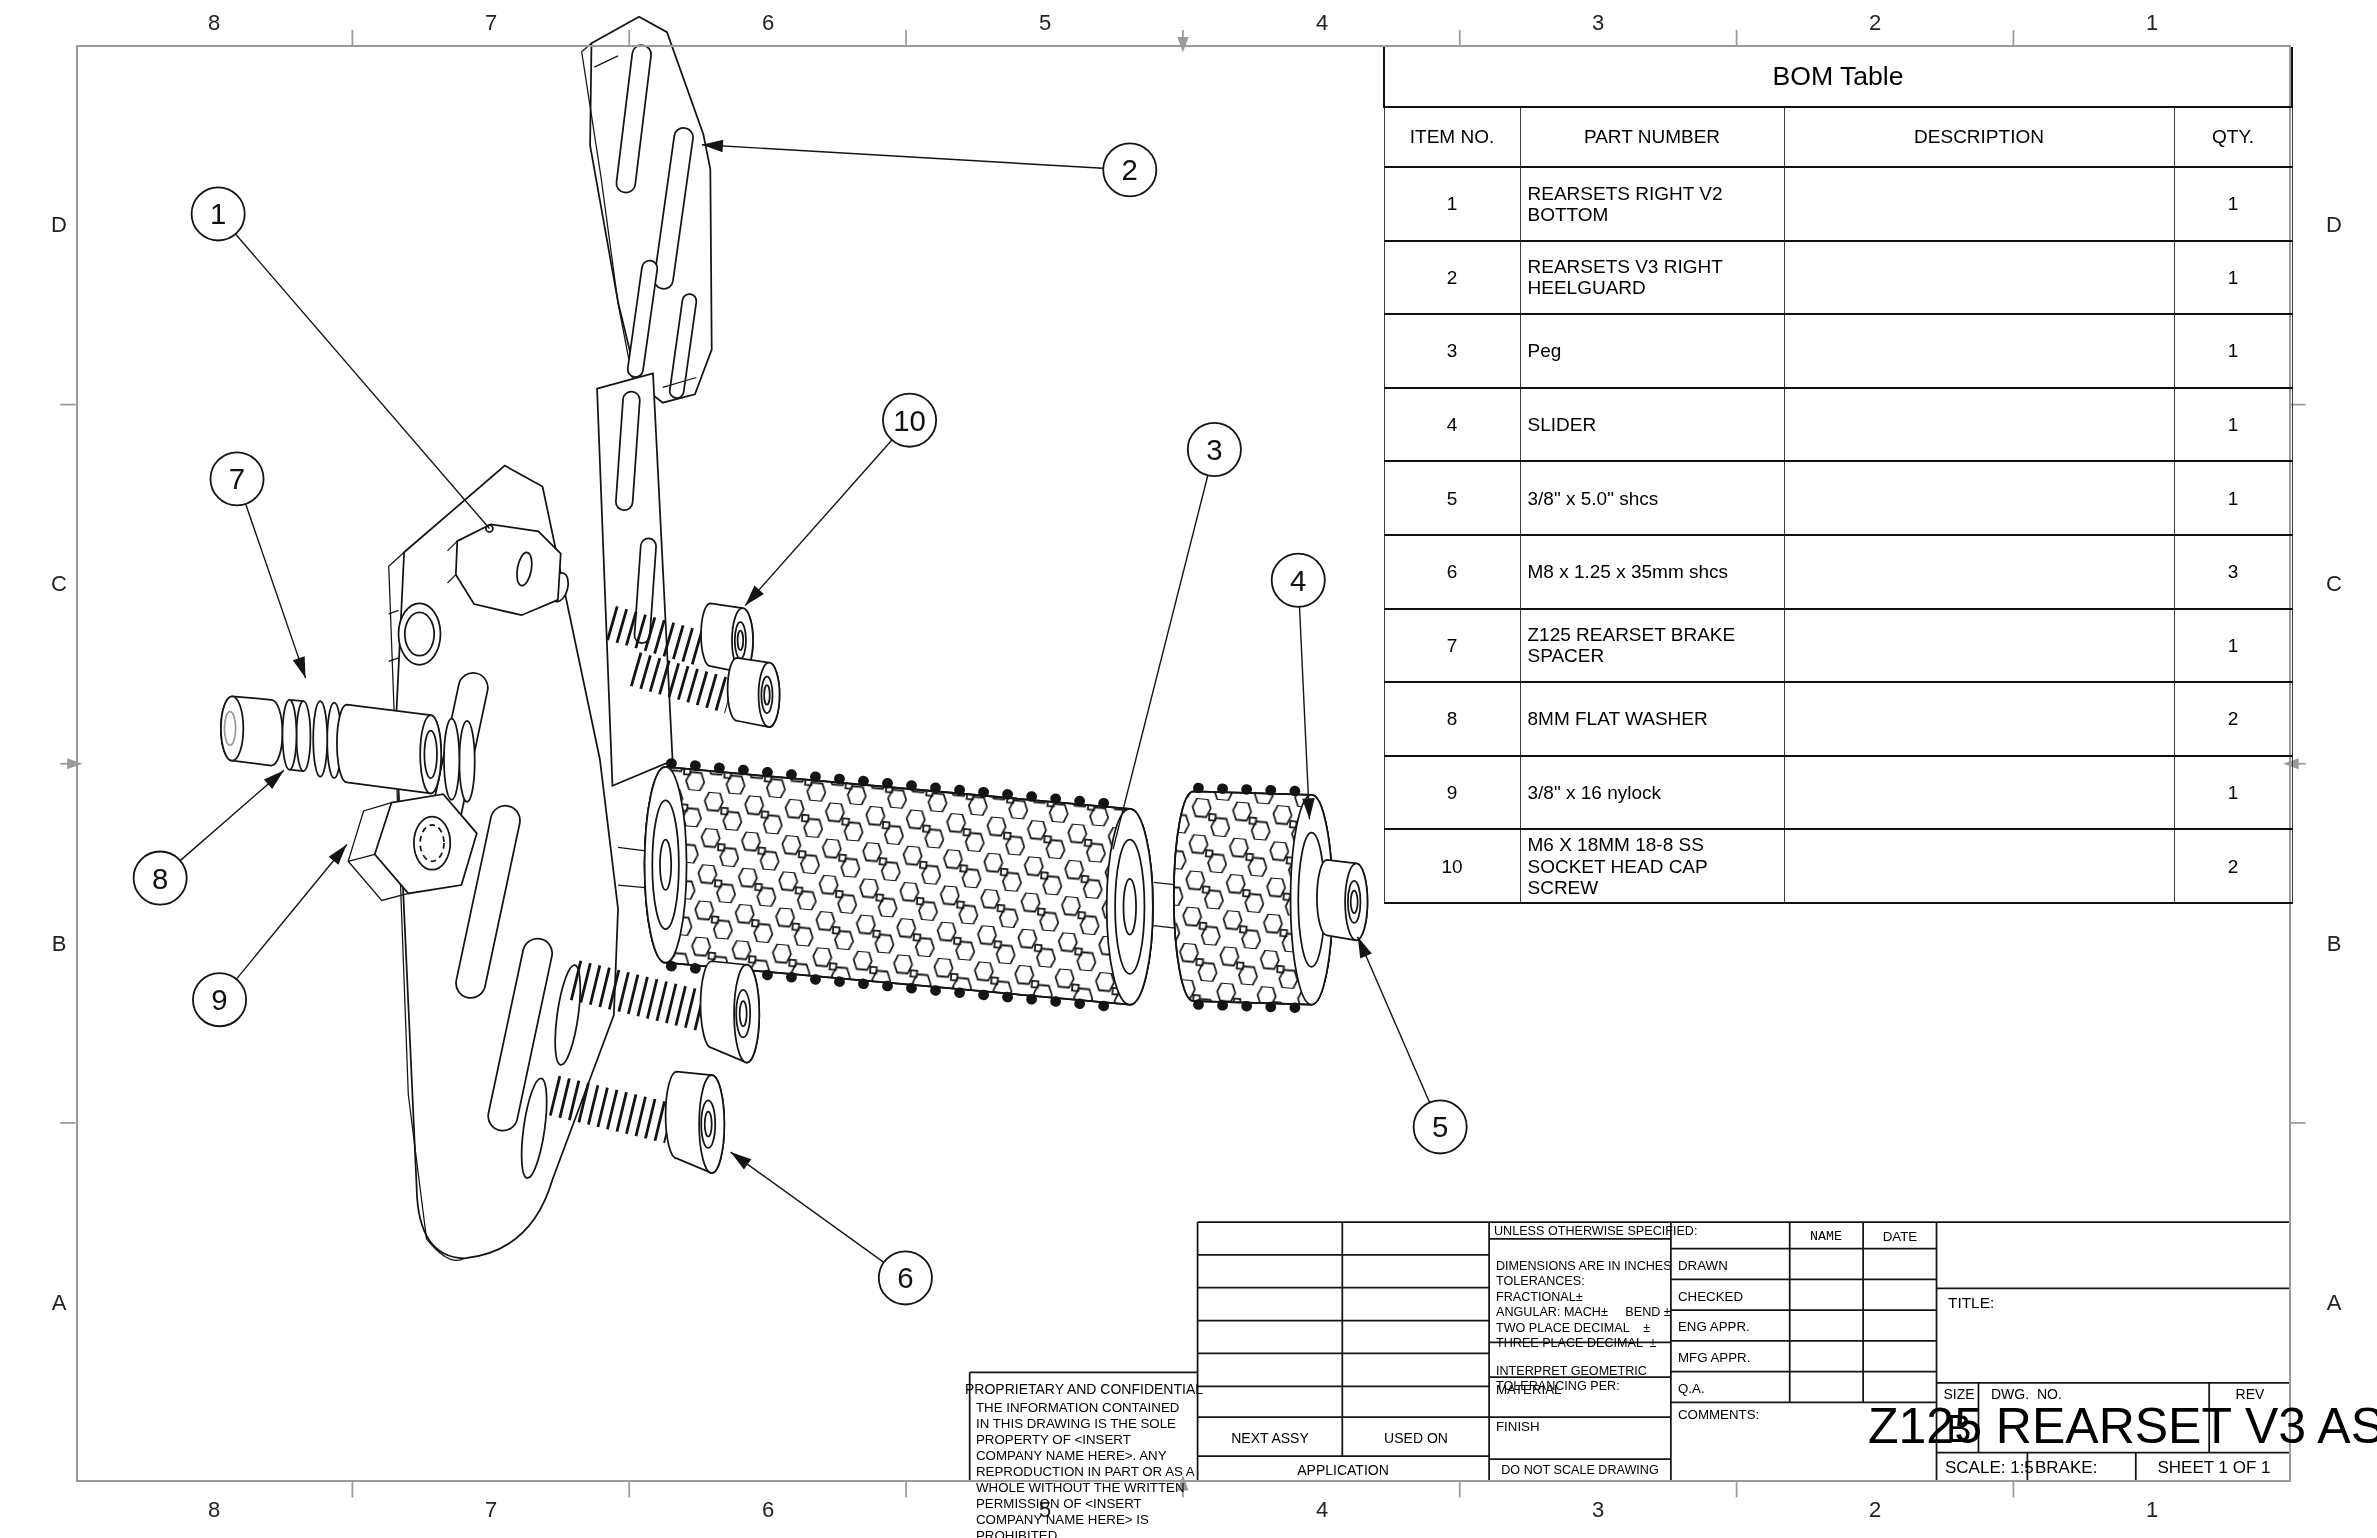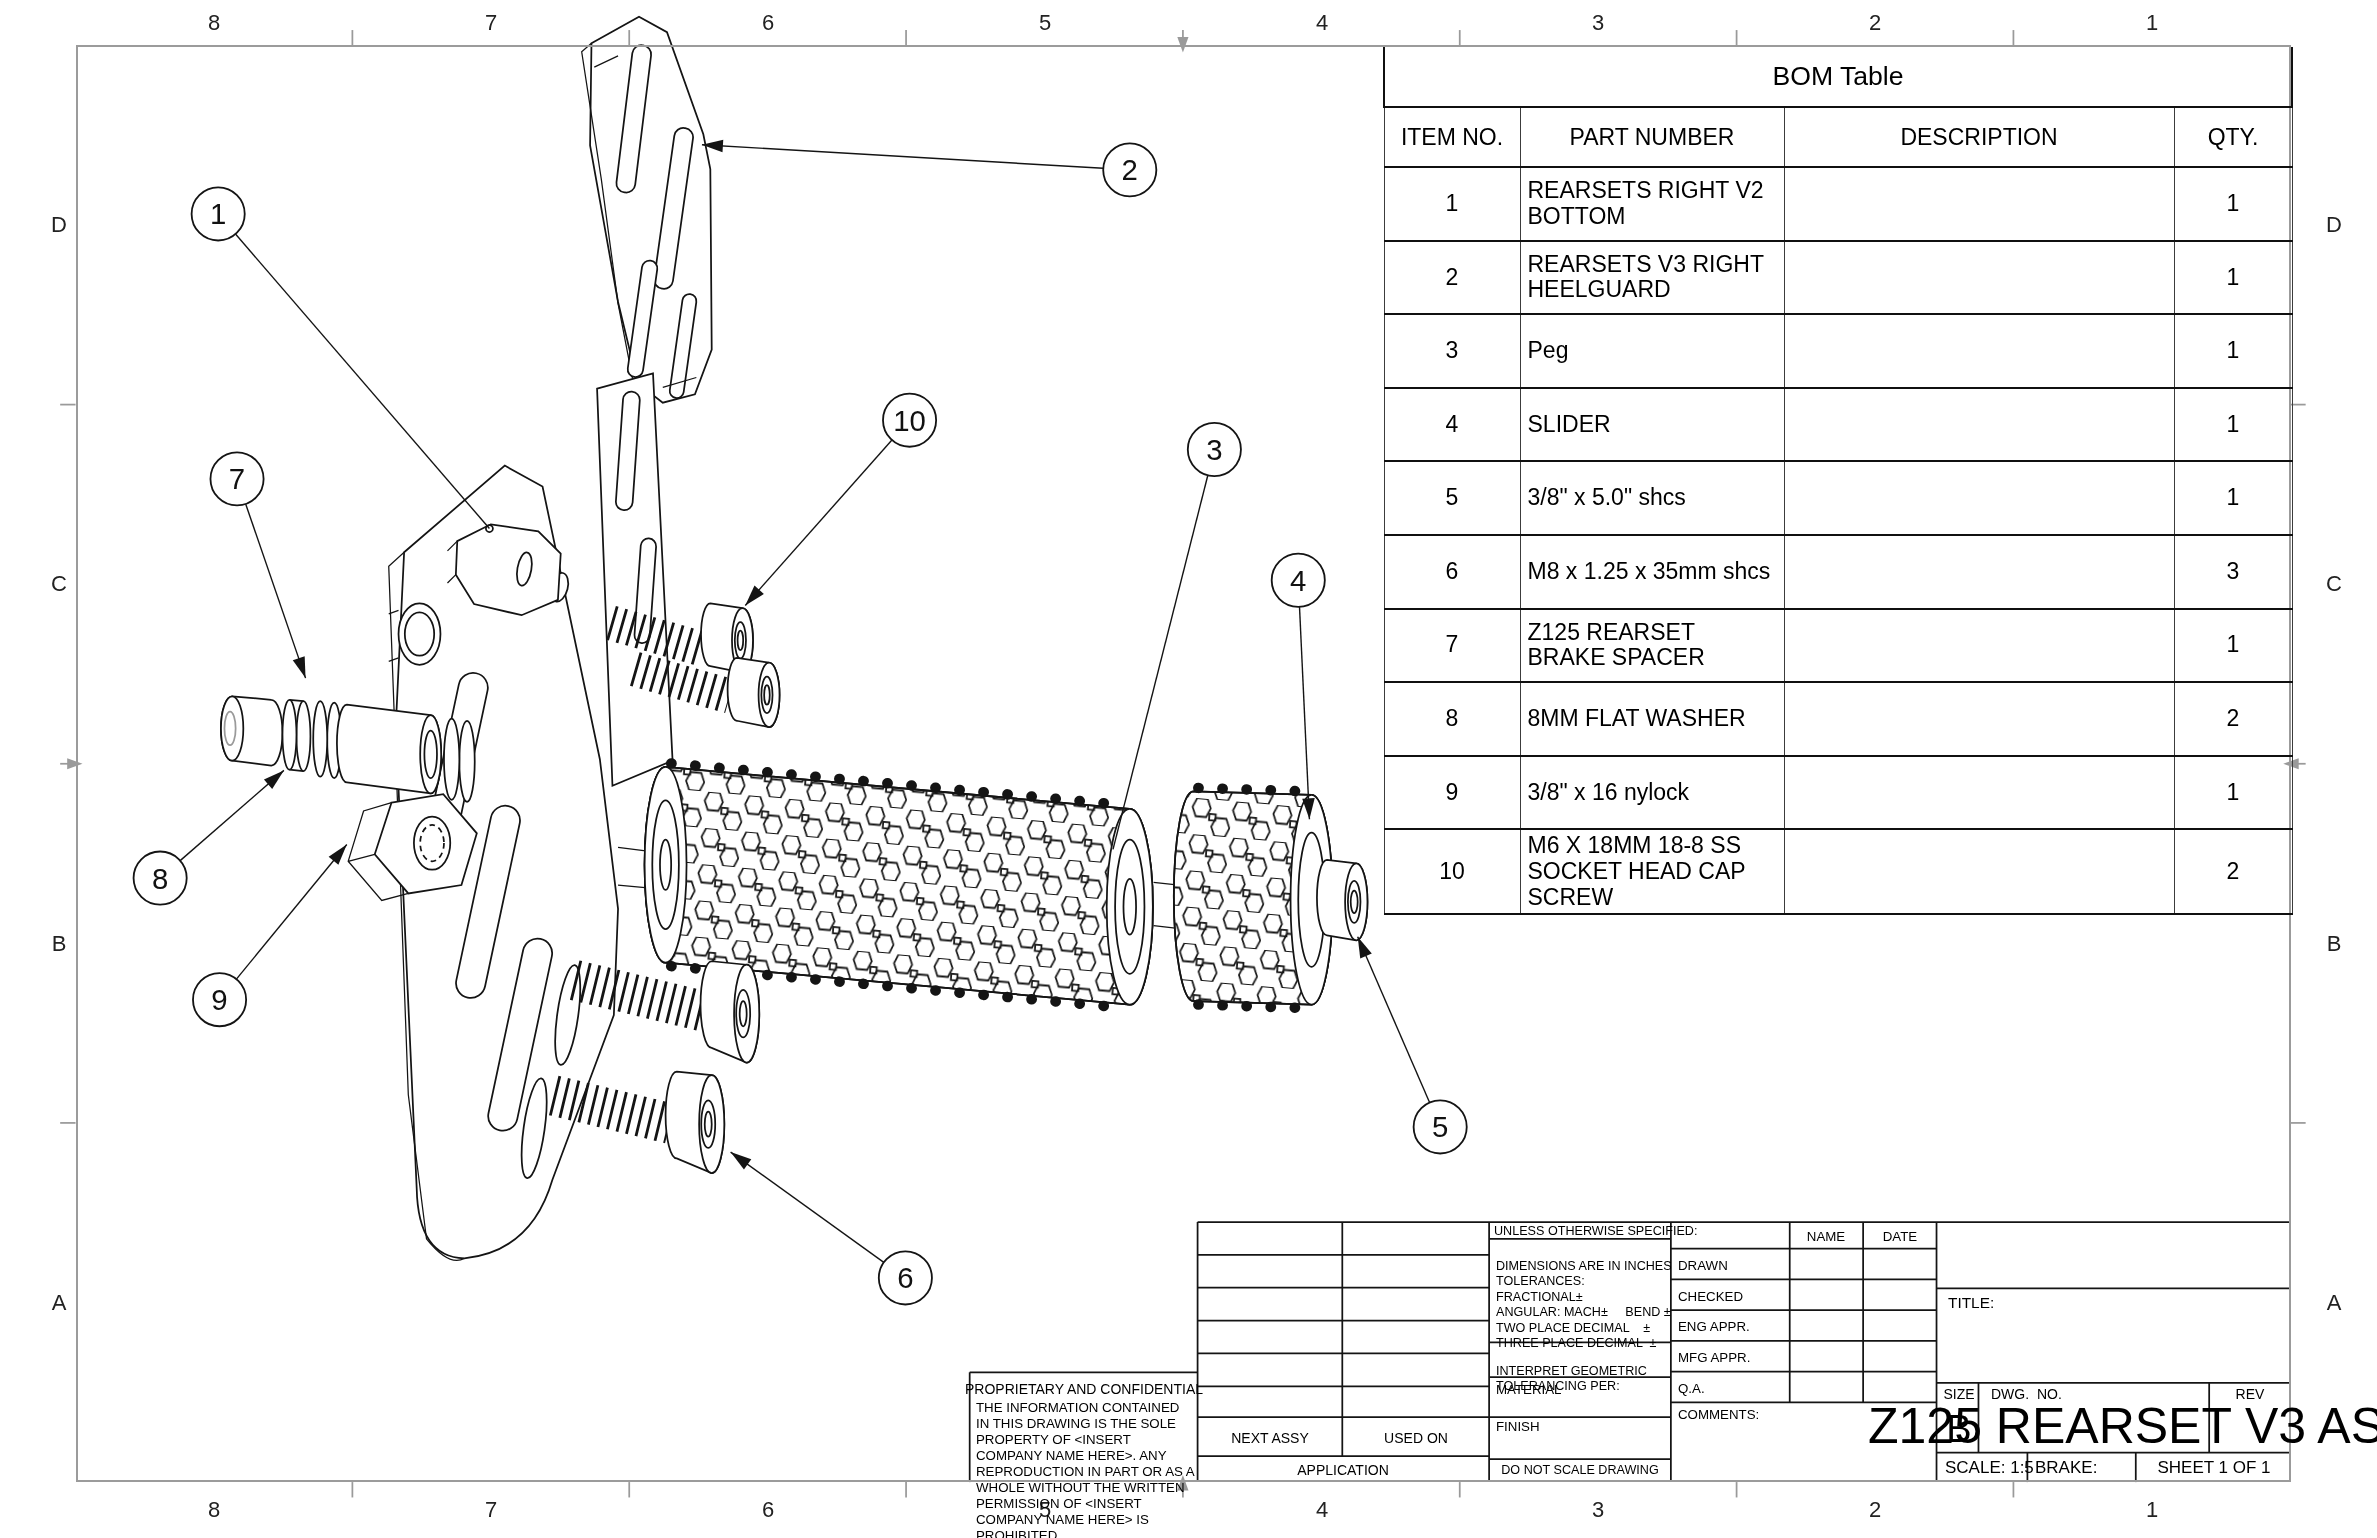--- a/index.html
+++ b/index.html
@@ -17,21 +17,21 @@
   #dwg .gray{stroke:#9a9a9a;}
   #dwg .grayfill{fill:#9a9a9a;stroke:none;}
   #dwg .grid{stroke:#818181;stroke-width:2;}
   #dwg .leader{stroke-width:2;}
   #dwg .balloon{fill:#fff;stroke-width:2.6;}
   #dwg text{stroke:none;fill:#111;}
   .zone-label{position:absolute;transform:translate(-50%,-50%);font-size:22px;color:#222;}
   
   #bom{position:absolute;left:1383px;top:47px;width:908px;border-collapse:collapse;table-layout:fixed;}
   #bom td,#bom th{border:1.4px solid #3c3c3c;border-bottom:2.1px solid #101010;font-weight:normal;
-    font-size:23px;overflow:hidden;}
+    font-size:19px;overflow:hidden;}
   #bom th{height:56px;}
   #bom .bom-title-cell{font-size:26.6px;height:57px;border:2.1px solid #101010;border-top:none;text-align:center;}
   #bom tr.data td{height:66px;line-height:1.12;}
   #bom .c-item,#bom .c-qty{text-align:center;}
   #bom .c-part{text-align:left;padding:2.8px 7px;}
   
   .tb{position:absolute;white-space:pre;color:#000;}
   .ctr{transform:translate(-50%,-50%);text-align:center;}
   .lft{transform:translateY(-50%);}
   .f18{font-size:12.6px;}  .f19{font-size:13.3px;}  .f20{font-size:14px;}
@@ -405,21 +405,21 @@
 FRACTIONAL±
 ANGULAR: MACH±     BEND ±
 TWO PLACE DECIMAL    ±
 THREE PLACE DECIMAL  ±</div>
   <div class="tb" id="interpret-lines" style="left:1496px;top:1347px;">INTERPRET GEOMETRIC
 TOLERANCING PER:</div>
   <div class="tb lft f19" style="left:1496px;top:1389px;">MATERIAL</div>
   <div class="tb lft f19" style="left:1496px;top:1426px;">FINISH</div>
   <div class="tb ctr f18" style="left:1580px;top:1470px;">DO NOT SCALE DRAWING</div>
 
-  <div class="tb ctr f19" style="left:1826px;top:1236px;">NAME</div>
+  <div class="tb ctr f19" style="left:1826px;top:1236px;font-family:Liberation Mono, monospace;">NAME</div>
   <div class="tb ctr f19" style="left:1900px;top:1236px;">DATE</div>
   <div class="tb lft f19" style="left:1678px;top:1265px;">DRAWN</div>
   <div class="tb lft f19" style="left:1678px;top:1296px;">CHECKED</div>
   <div class="tb lft f19" style="left:1678px;top:1326px;text-align:right;">ENG APPR.</div>
   <div class="tb lft f19" style="left:1678px;top:1357px;">MFG APPR.</div>
   <div class="tb lft f19" style="left:1678px;top:1388px;">Q.A.</div>
   <div class="tb lft f19" style="left:1678px;top:1414px;">COMMENTS:</div>
 
   <div class="tb lft f22" style="left:1948px;top:1303px;">TITLE:</div>
   <div class="tb ctr f20" style="left:1959px;top:1394px;">SIZE</div>

